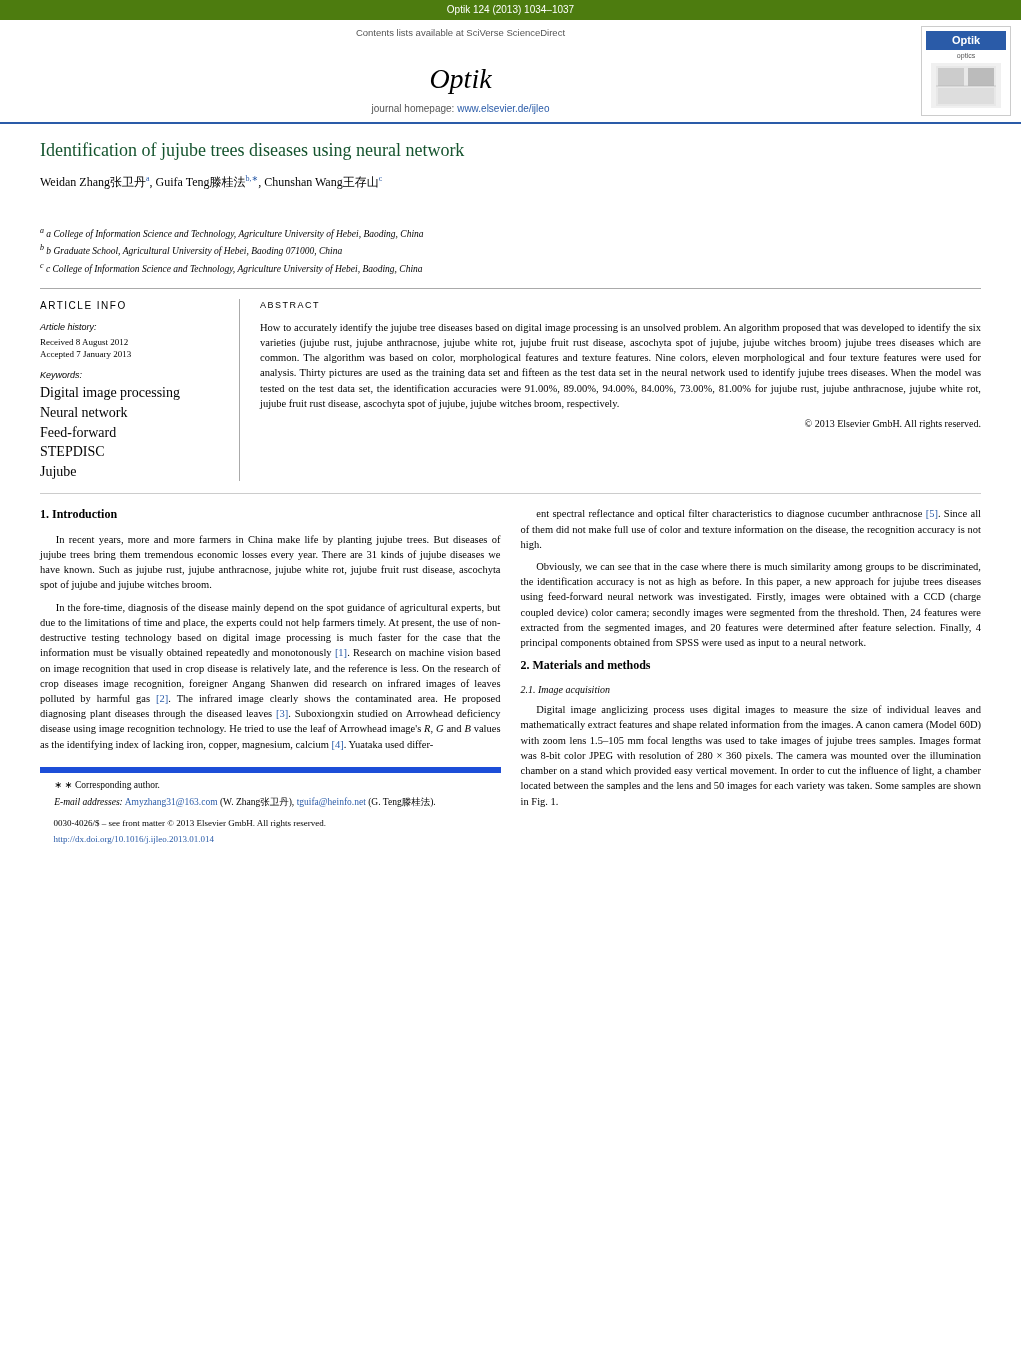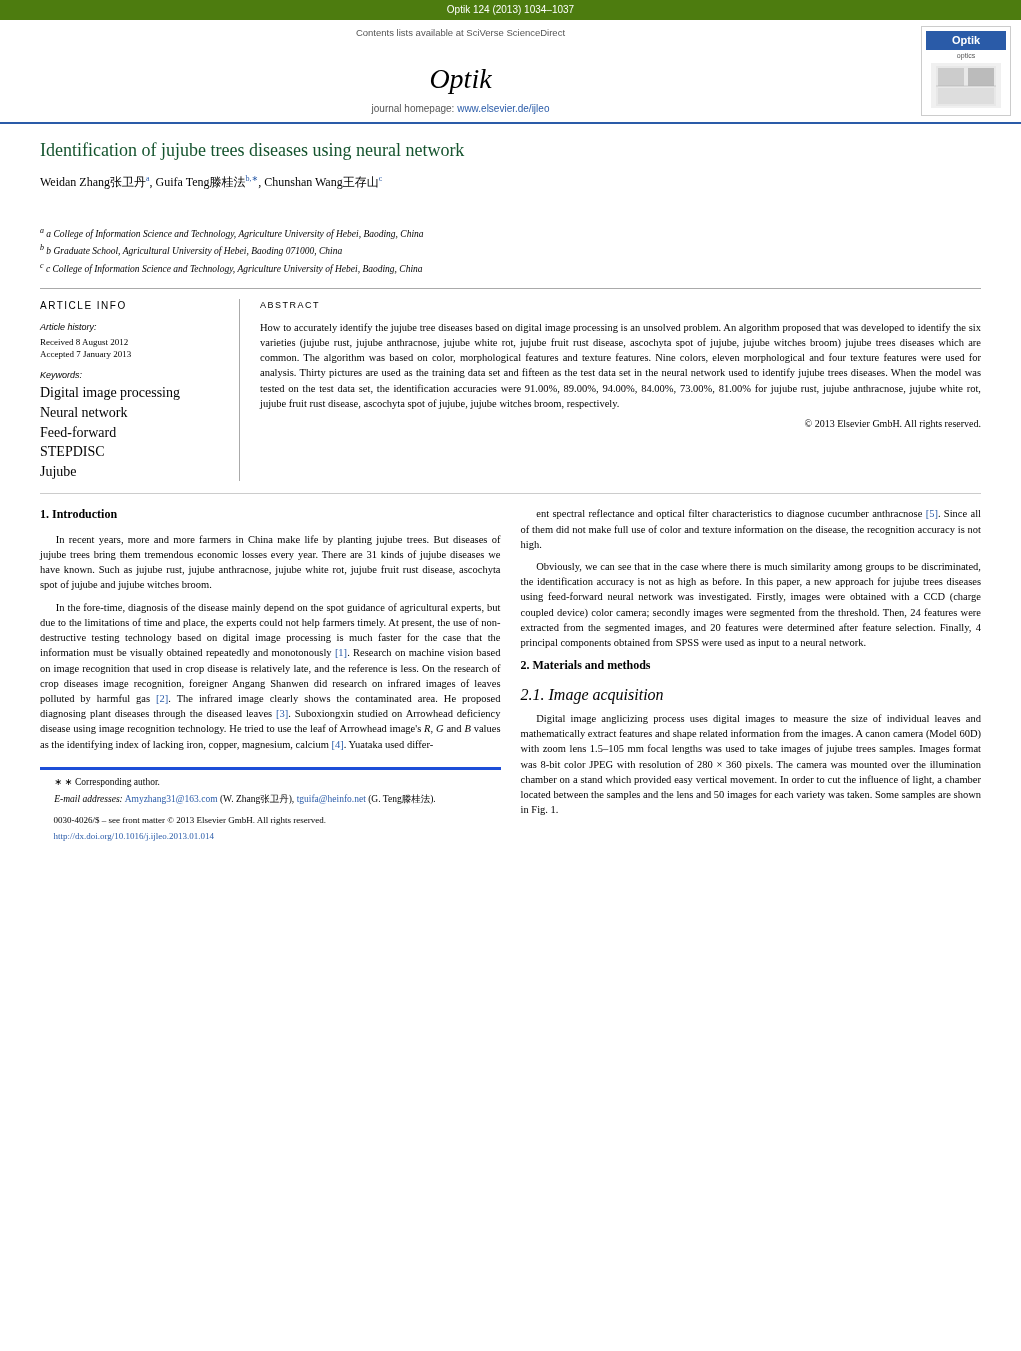--- a/index.html
+++ b/index.html
@@ -209,36 +209,36 @@
       line-height: 1.45;
       text-align: justify;
     }
     .section-title {
       font-size: 12px;
       font-weight: bold;
       margin-bottom: 8px;
       color: #000;
     }
     .subsection-title {
-      font-size: 16px;
+      font-size: 10px;
       font-style: italic;
       margin-bottom: 5px;
       margin-top: 8px;
       color: #000;
     }
     .body-col p {
       margin-bottom: 7px;
       text-indent: 1.5em;
     }
     .body-col p:first-of-type {
       text-indent: 1.5em;
     }
     .ref-link { color: #2a5ba8; }
     .footnote-area {
-      border-top: 3px solid #1d4ed8;
+      border-top: 6px solid #1d4ed8;
       margin-top: 15px;
       padding-top: 6px;
       font-size: 9.5px;
     }
     .footnote-area p { margin-bottom: 3px; }
     .bottom-info {
       margin-top: 8px;
       font-size: 9px;
       color: #000;
     }

